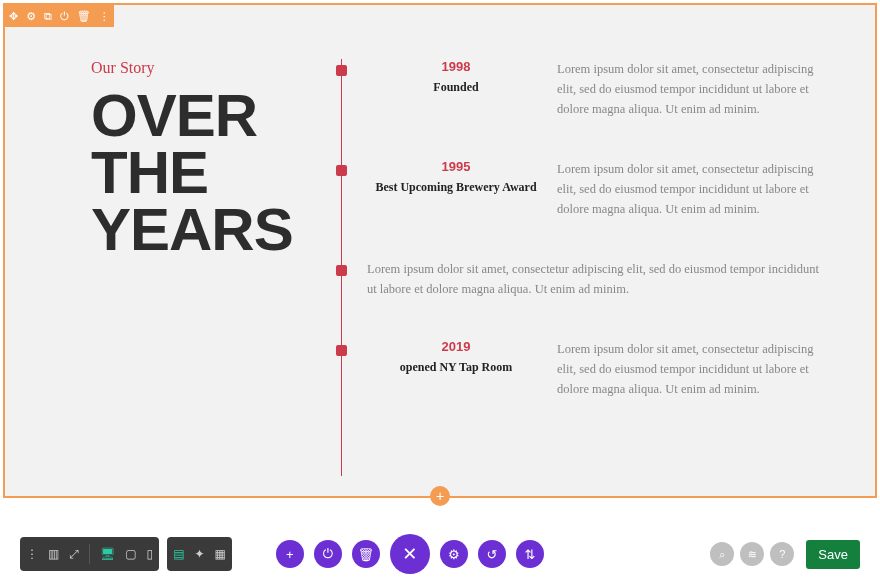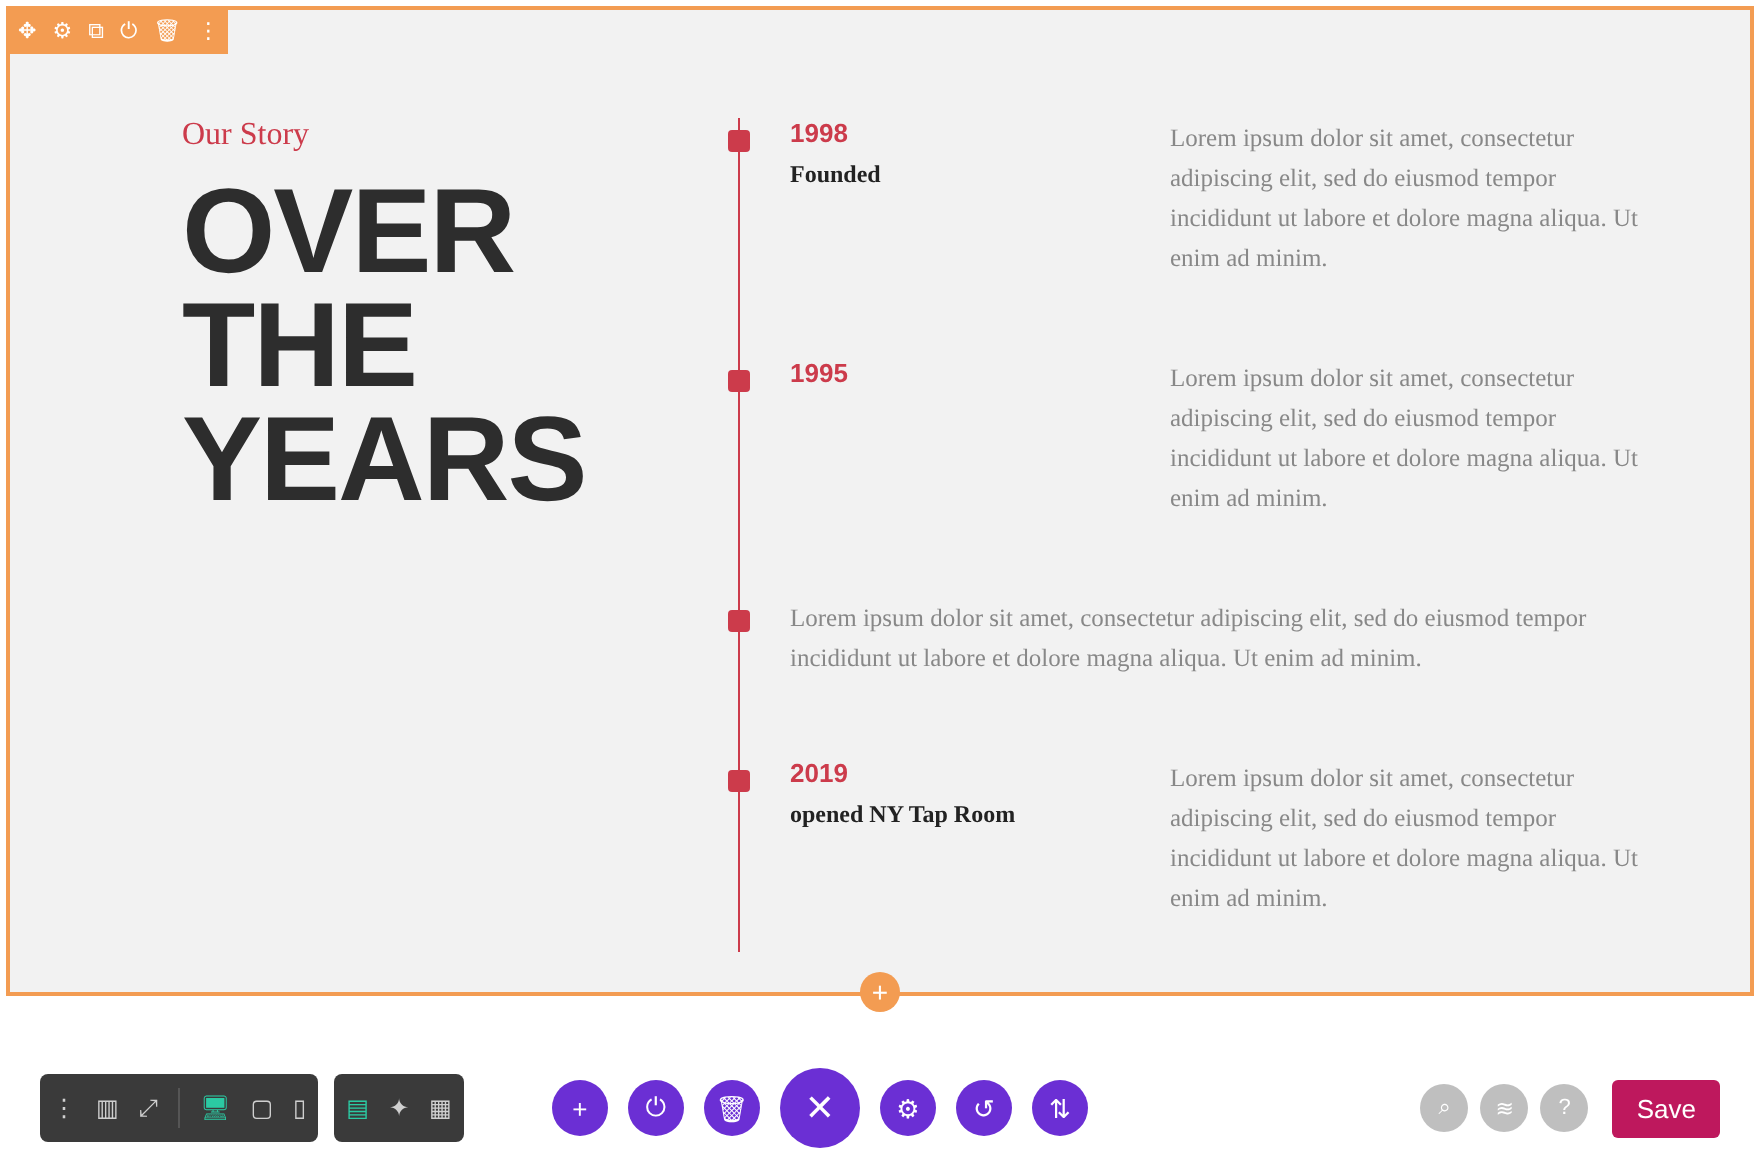--- a/index.html
+++ b/index.html
@@ -7,52 +7,52 @@
   .canvas { position: relative; width: 880px; height: 586px; }
   .section-frame {
     position: absolute; top: 3px; left: 3px; right: 3px; height: 495px;
     border: 2px solid #f39c52; background: #f2f2f2;
   }
   .top-toolbar {
     position: absolute; top: 0; left: 0; background: #f39c52; height: 22px;
     display: flex; align-items: center; padding: 0 4px; gap: 8px;
   }
   .top-toolbar .tb-icon { color: #fff; font-size: 11px; line-height: 1; cursor: pointer; }
-  .content { position: absolute; top: 54px; left: 86px; right: 48px; bottom: 20px; display: flex; gap: 28px; }
+  .content { position: absolute; top: 54px; left: 86px; right: 48px; bottom: 20px; display: flex; }
   .left-col { width: 230px; flex: 0 0 230px; padding-right: 20px; }
   .kicker { color: #cc3b4b; font-family: Georgia, 'Times New Roman', serif; font-size: 16px; }
   .headline {
     font-family: 'Arial Black', Impact, sans-serif; font-weight: 900; font-size: 60px;
     line-height: 0.95; color: #2d2d2d; letter-spacing: -1px; margin-top: 10px; text-transform: uppercase;
   }
   .timeline { position: relative; flex: 1; }
   .vline { position: absolute; left: 20px; top: 0; bottom: 0; width: 1px; background: #cc3b4b; }
   .t-item { position: relative; padding-left: 46px; margin-bottom: 40px; display: flex; }
   .box { position: absolute; left: 15px; top: 6px; width: 11px; height: 11px; background: #cc3b4b; border-radius: 2px; }
-  .t-head { width: 190px; flex: 0 0 190px; padding-right: 12px; }
+  .t-head { width: 190px; flex: 0 0 190px; padding-right: 12px; text-align: center; }
   .year { color: #cc3b4b; font-size: 13px; font-weight: bold; font-family: Arial, sans-serif; }
   .title { font-family: Georgia, 'Times New Roman', serif; font-weight: bold; font-size: 12px; color: #222; margin-top: 6px; line-height: 1.3; }
   .desc { flex: 1; color: #888; font-size: 12.5px; line-height: 1.6; font-family: Liberation Serif, serif; }
   .add-circle {
     position: absolute; left: 50%; transform: translateX(-50%); bottom: -10px;
     width: 20px; height: 20px; background: #f39c52; border-radius: 50%;
     color: #fff; display: flex; align-items: center; justify-content: center; font-size: 14px; cursor: pointer;
   }
 
   .bottom-bar { position: absolute; left: 0; right: 0; bottom: 10px; height: 44px; display: flex; align-items: center; padding: 0 20px; }
   .dark-group { background: #3a3a3a; border-radius: 4px; height: 34px; display: flex; align-items: center; padding: 0 6px; gap: 10px; margin-right: 8px; }
   .dark-group .d-icon { color: #cfcfcf; font-size: 12px; cursor: pointer; }
   .dark-group .d-icon.active { color: #2bcaa3; }
   .dark-group .sep { width: 1px; height: 20px; background: #555; }
   .purple-group { display: flex; align-items: center; gap: 10px; margin-left: 36px; }
   .purple-btn { width: 28px; height: 28px; border-radius: 50%; background: #6b2fd4; color: #fff; display: flex; align-items: center; justify-content: center; font-size: 13px; cursor: pointer; }
   .purple-btn.big { width: 40px; height: 40px; font-size: 18px; }
   .right-group { margin-left: auto; display: flex; align-items: center; gap: 6px; }
   .grey-btn { width: 24px; height: 24px; border-radius: 50%; background: #bfbfbf; color: #fff; display: flex; align-items: center; justify-content: center; font-size: 11px; cursor: pointer; }
-  .save-btn { background: #be185d; color: #fff; font-size: 13px; padding: 7px 12px; border-radius: 3px; cursor: pointer; margin-left: 6px; }
+  .save-btn { background: #15803d; color: #fff; font-size: 13px; padding: 7px 12px; border-radius: 3px; cursor: pointer; margin-left: 6px; }
 </style>
 </head>
 <body>
 
 <div class="canvas">
 
   <div class="section-frame">
     <div class="top-toolbar">
       <span class="tb-icon">✥</span>
       <span class="tb-icon">⚙</span>
@@ -76,20 +76,21 @@
             <div class="year">1998</div>
             <div class="title">Founded</div>
           </div>
           <div class="desc">Lorem ipsum dolor sit amet, consectetur adipiscing elit, sed do eiusmod tempor incididunt ut labore et dolore magna aliqua. Ut enim ad minim.</div>
         </div>
 
         <div class="t-item">
           <div class="box"></div>
           <div class="t-head">
             <div class="year">1995</div>
+            <div class="title">Best Upcoming Brewery Award</div>
           </div>
           <div class="desc">Lorem ipsum dolor sit amet, consectetur adipiscing elit, sed do eiusmod tempor incididunt ut labore et dolore magna aliqua. Ut enim ad minim.</div>
         </div>
 
         <div class="t-item">
           <div class="box"></div>
           <div class="desc">Lorem ipsum dolor sit amet, consectetur adipiscing elit, sed do eiusmod tempor incididunt ut labore et dolore magna aliqua. Ut enim ad minim.</div>
         </div>
 
         <div class="t-item" style="margin-bottom:0">

